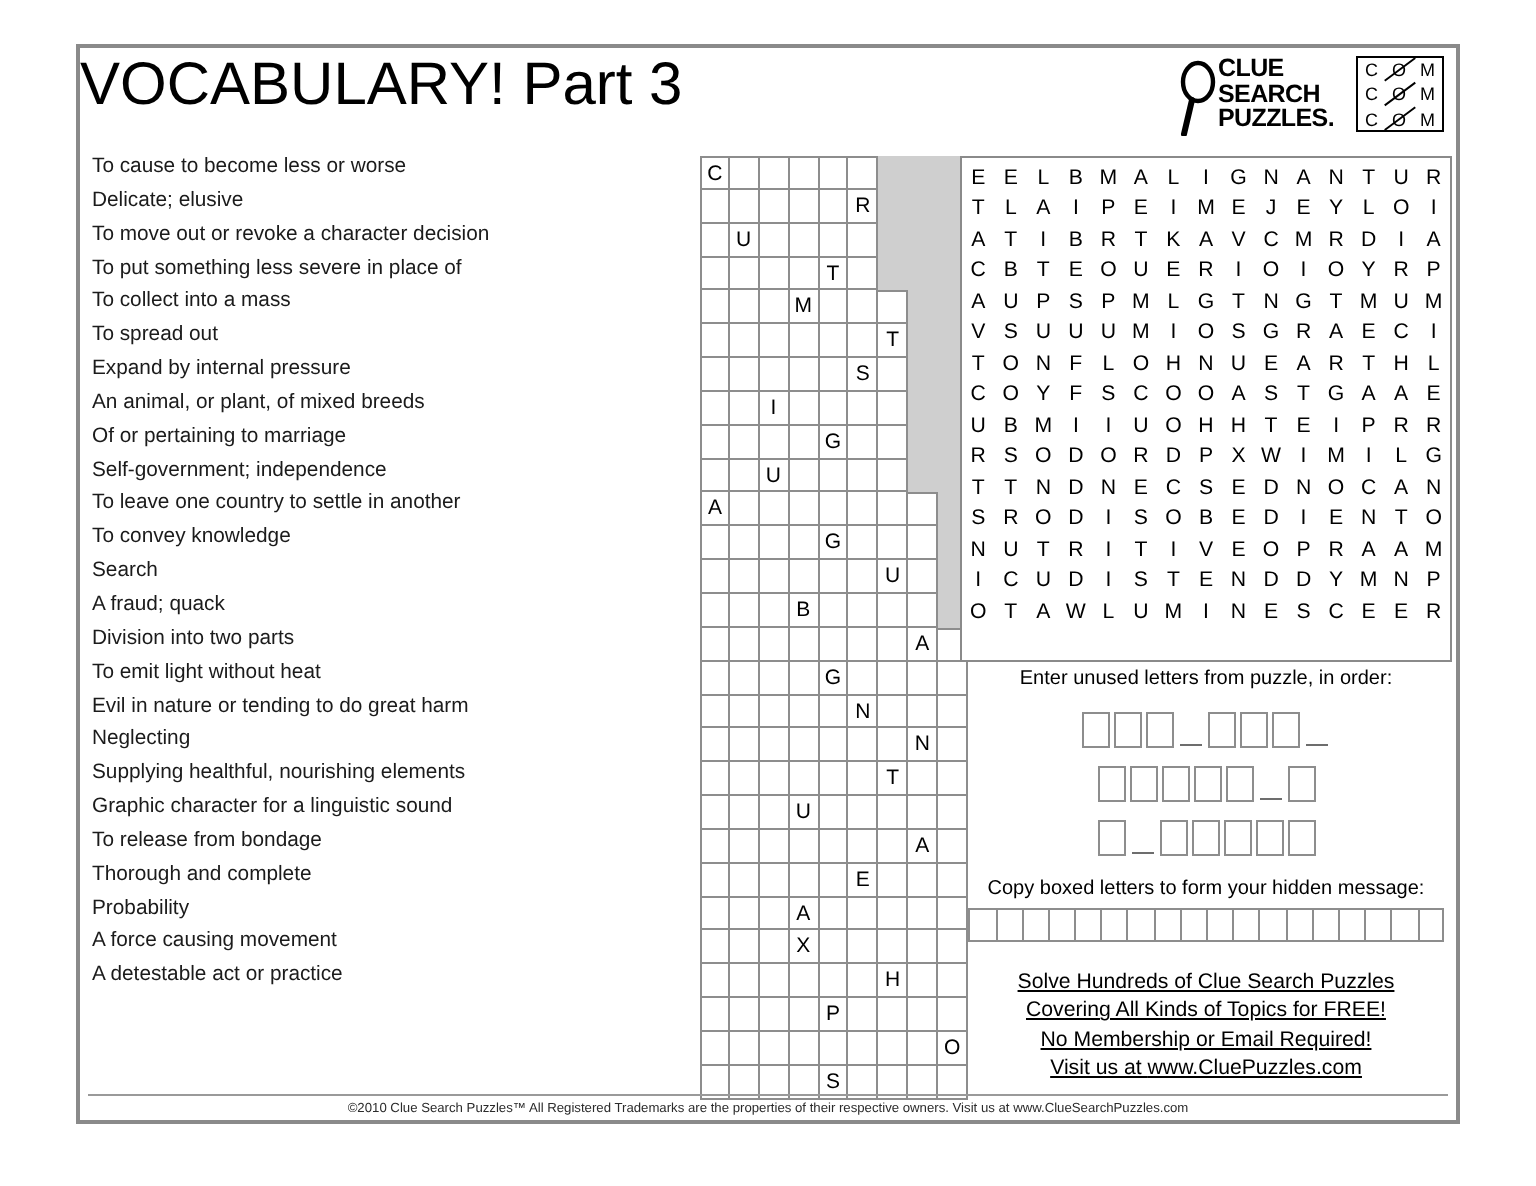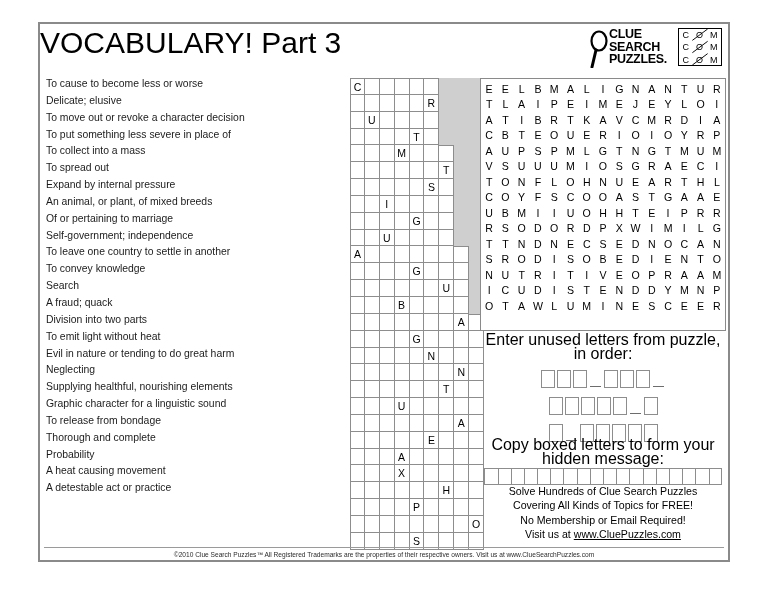--- a/index.html
+++ b/index.html
@@ -142,21 +142,21 @@
   }
 
   
   #unused {
     position: absolute;
     left: 440px; top: 309px;
     width: 246px;
   }
   .instr {
     text-align: center;
-    font-size: 16px;
+    font-size: 10px;
     color: #000;
     line-height: 14px;
     font-family: "Liberation Sans", sans-serif;
   }
   .boxrow {
     display: flex;
     justify-content: center;
     align-items: flex-end;
     height: 25px;
     margin-top: 2px;
@@ -203,20 +203,21 @@
     position: absolute;
     left: 440px; top: 460px;
     width: 246px;
     text-align: center;
   }
   .promoline {
     font-size: 10.6px;
     line-height: 14.4px;
     color: #000;
     font-family: "Liberation Sans", sans-serif;
+    text-decoration: underline;
   }
   .promoline .lnk { text-decoration: underline; }
 
   
   #footer {
     position: absolute;
     left: 0; bottom: 2px;
     width: 100%;
     text-align: center;
     font-size: 6.6px;
@@ -290,21 +291,21 @@
         <div class="clue">A fraud; quack</div>
         <div class="clue">Division into two parts</div>
         <div class="clue">To emit light without heat</div>
         <div class="clue">Evil in nature or tending to do great harm</div>
         <div class="clue">Neglecting</div>
         <div class="clue">Supplying healthful, nourishing elements</div>
         <div class="clue">Graphic character for a linguistic sound</div>
         <div class="clue">To release from bondage</div>
         <div class="clue">Thorough and complete</div>
         <div class="clue">Probability</div>
-        <div class="clue">A heat causing movement</div>
+        <div class="clue">A force causing movement</div>
         <div class="clue">A detestable act or practice</div>
       </div>
 
     <div id="crossword">
         <div class="cwrow top"><span class="cell first">C</span><span class="cell"></span><span class="cell"></span><span class="cell"></span><span class="cell"></span><span class="cell"></span><span class="shade" style="width: 45.7px;"></span></div>
         <div class="cwrow"><span class="cell first"></span><span class="cell"></span><span class="cell"></span><span class="cell"></span><span class="cell"></span><span class="cell">R</span><span class="shade" style="width: 45.7px;"></span></div>
         <div class="cwrow"><span class="cell first"></span><span class="cell">U</span><span class="cell"></span><span class="cell"></span><span class="cell"></span><span class="cell"></span><span class="shade" style="width: 45.7px;"></span></div>
         <div class="cwrow"><span class="cell first"></span><span class="cell"></span><span class="cell"></span><span class="cell"></span><span class="cell">T</span><span class="cell"></span><span class="shade" style="width: 45.7px;"></span></div>
         <div class="cwrow"><span class="cell first"></span><span class="cell"></span><span class="cell"></span><span class="cell">M</span><span class="cell"></span><span class="cell"></span><span class="cell capt"></span><span class="shade" style="width: 30.8px;"></span></div>
         <div class="cwrow"><span class="cell first"></span><span class="cell"></span><span class="cell"></span><span class="cell"></span><span class="cell"></span><span class="cell"></span><span class="cell">T</span><span class="shade" style="width: 30.8px;"></span></div>

